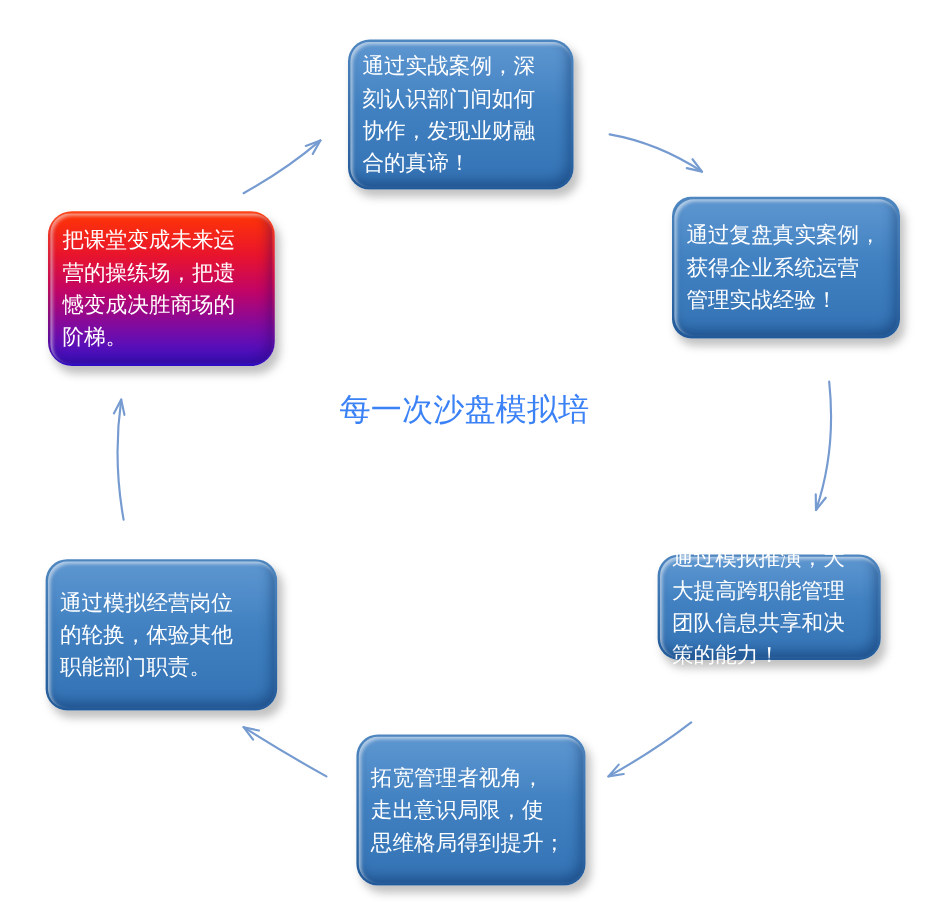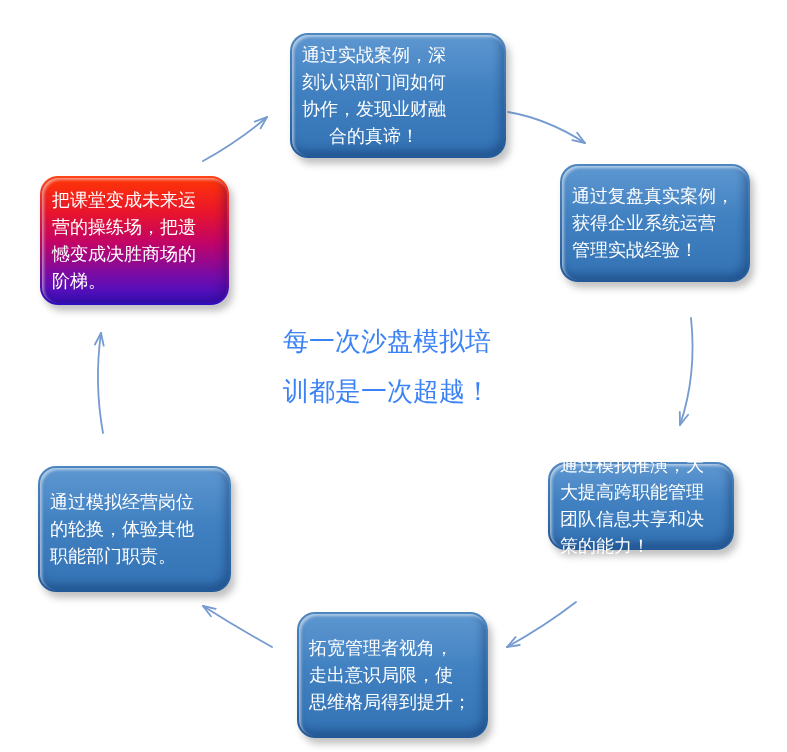--- a/index.html
+++ b/index.html
@@ -81,30 +81,30 @@
     <path d="M576,602 Q545,626 507,647" stroke="#769bd0"></path>
     <path d="M519.8,645 L507,647 L515.6,637.2" stroke="#769bd0"></path>
 
     <path d="M272,647 Q236,627 203,606" stroke="#769bd0"></path>
     <path d="M210.9,616.3 L203,606 L215.7,608.8" stroke="#769bd0"></path>
 
     <path d="M103,433 Q94,383 101,333" stroke="#769bd0"></path>
     <path d="M94.9,344.5 L101,333 L103.7,345.7" stroke="#769bd0"></path>
   </svg>
 
-  <div class="bubble blue" style="left:290px;top:33px;width:216px;height:125px;text-align:center;">
+  <div class="bubble blue" style="left:290px;top:33px;width:188px;height:125px;">
     <div class="bubble-inner">
       <p class="bubble-text">通过实战案例，深
 刻认识部门间如何
 协作，发现业财融
 合的真谛！</p>
     </div>
   </div>
 
-  <div class="bubble blue" style="left:560px;top:164px;width:190px;height:118px;">
+  <div class="bubble blue" style="left:560px;top:164px;width:190px;height:118px;border-radius:16px;">
     <div class="bubble-inner">
       <p class="bubble-text">通过复盘真实案例，
 获得企业系统运营
 管理实战经验！</p>
     </div>
   </div>
 
   <div class="bubble blue" style="left:548px;top:462px;width:186px;height:88px;">
     <div class="bubble-inner">
       <p class="bubble-text">通过模拟推演，大
@@ -123,27 +123,26 @@
   </div>
 
   <div class="bubble blue" style="left:38px;top:466px;width:193px;height:126px;">
     <div class="bubble-inner">
       <p class="bubble-text">通过模拟经营岗位
 的轮换，体验其他
 职能部门职责。</p>
     </div>
   </div>
 
-  <div class="bubble red" style="left:40px;top:176px;width:189px;height:129px;">
+  <div class="bubble red" style="left:40px;top:176px;width:189px;height:129px;border-radius:20px;">
     <div class="bubble-inner">
       <p class="bubble-text">把课堂变成未来运
 营的操练场，把遗
 憾变成决胜商场的
 阶梯。</p>
     </div>
   </div>
 
   <div class="center-title">
     <div>每一次沙盘模拟培</div>
-    <div>训都是一次超越！</div>
   </div>
 
 </div>
 
 </body></html>

